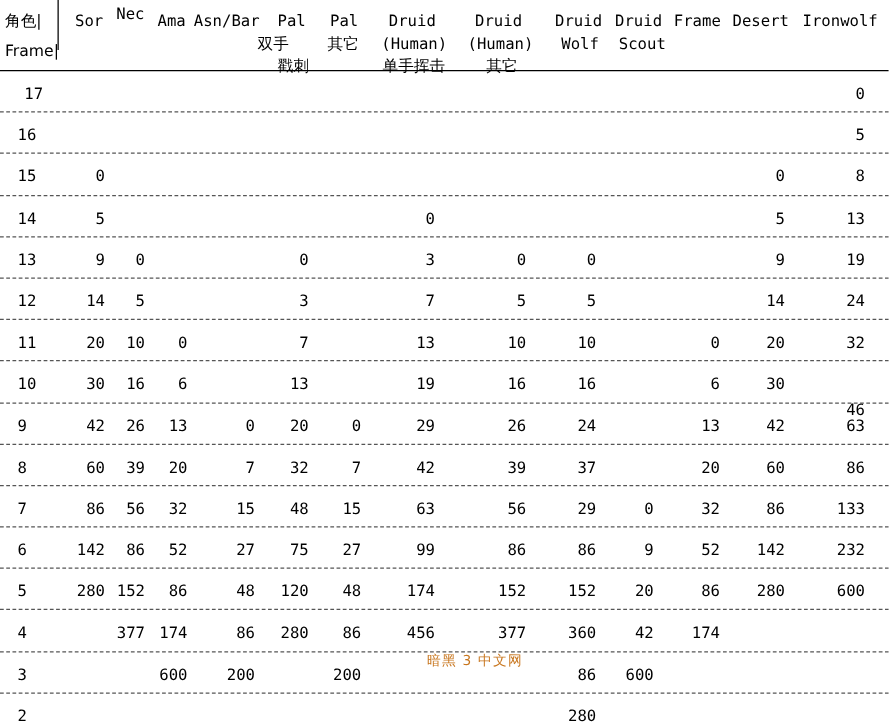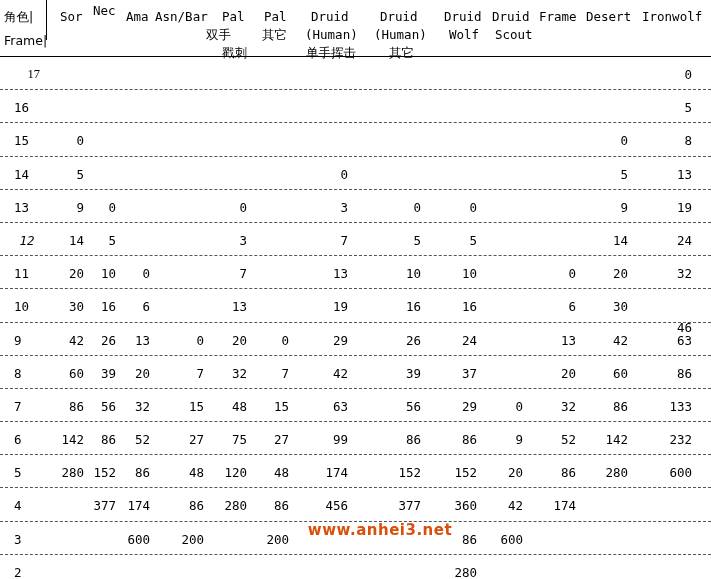--- a/index.html
+++ b/index.html
@@ -80,21 +80,21 @@
     <div class="cell" style="left:539px;top:9px;">Frame</div>
 
     <div class="cell" style="left:586px;top:9px;">Desert</div>
 
     <div class="cell" style="left:642px;top:9px;">Ironwolf</div>
   </div>
 
   <div class="rows">
       <div class="row">
         <div class="solid"></div>
-        <div class="v" style="left: 14px; width: 26px; text-align: right; font-family: Liberation Serif, serif;">17</div>
+        <div class="v" style="left: 14px; width: 26px; text-align: center;">17</div>
         <div class="v" style="left: 632px; width: 60px;">0</div>
       </div>
       <div class="row">
         <div class="rule"></div>
         <div class="v" style="left: 14px; width: 26px; text-align: left;">16</div>
         <div class="v" style="left: 632px; width: 60px;">5</div>
       </div>
       <div class="row">
         <div class="rule"></div>
         <div class="v" style="left: 14px; width: 26px; text-align: left;">15</div>
@@ -117,21 +117,21 @@
         <div class="v" style="left: 56px; width: 60px;">0</div>
         <div class="v" style="left: 187px; width: 60px;">0</div>
         <div class="v" style="left: 288px; width: 60px;">3</div>
         <div class="v" style="left: 361px; width: 60px;">0</div>
         <div class="v" style="left: 417px; width: 60px;">0</div>
         <div class="v" style="left: 568px; width: 60px;">9</div>
         <div class="v" style="left: 632px; width: 60px;">19</div>
       </div>
       <div class="row">
         <div class="rule"></div>
-        <div class="v" style="left: 14px; width: 26px; text-align: center; font-style: italic;">12</div>
+        <div class="v" style="left: 14px; width: 26px; text-align: left;">12</div>
         <div class="v" style="left: 24px; width: 60px;">14</div>
         <div class="v" style="left: 56px; width: 60px;">5</div>
         <div class="v" style="left: 187px; width: 60px;">3</div>
         <div class="v" style="left: 288px; width: 60px;">7</div>
         <div class="v" style="left: 361px; width: 60px;">5</div>
         <div class="v" style="left: 417px; width: 60px;">5</div>
         <div class="v" style="left: 568px; width: 60px;">14</div>
         <div class="v" style="left: 632px; width: 60px;">24</div>
       </div>
       <div class="row">
@@ -269,16 +269,16 @@
         <div class="v" style="left: 463px; width: 60px;">600</div>
       </div>
       <div class="row">
         <div class="rule"></div>
         <div class="v" style="left: 14px; width: 26px; text-align: left;">2</div>
         <div class="v" style="left: 417px; width: 60px;">280</div>
       </div>
     </div>
 
   <div class="wm">
-    <div class="wm2">www.anhei3.net</div>
+    <div class="wm1">暗黑 3 中文网</div>
   </div>
 
 </div>
 
 </body></html>

